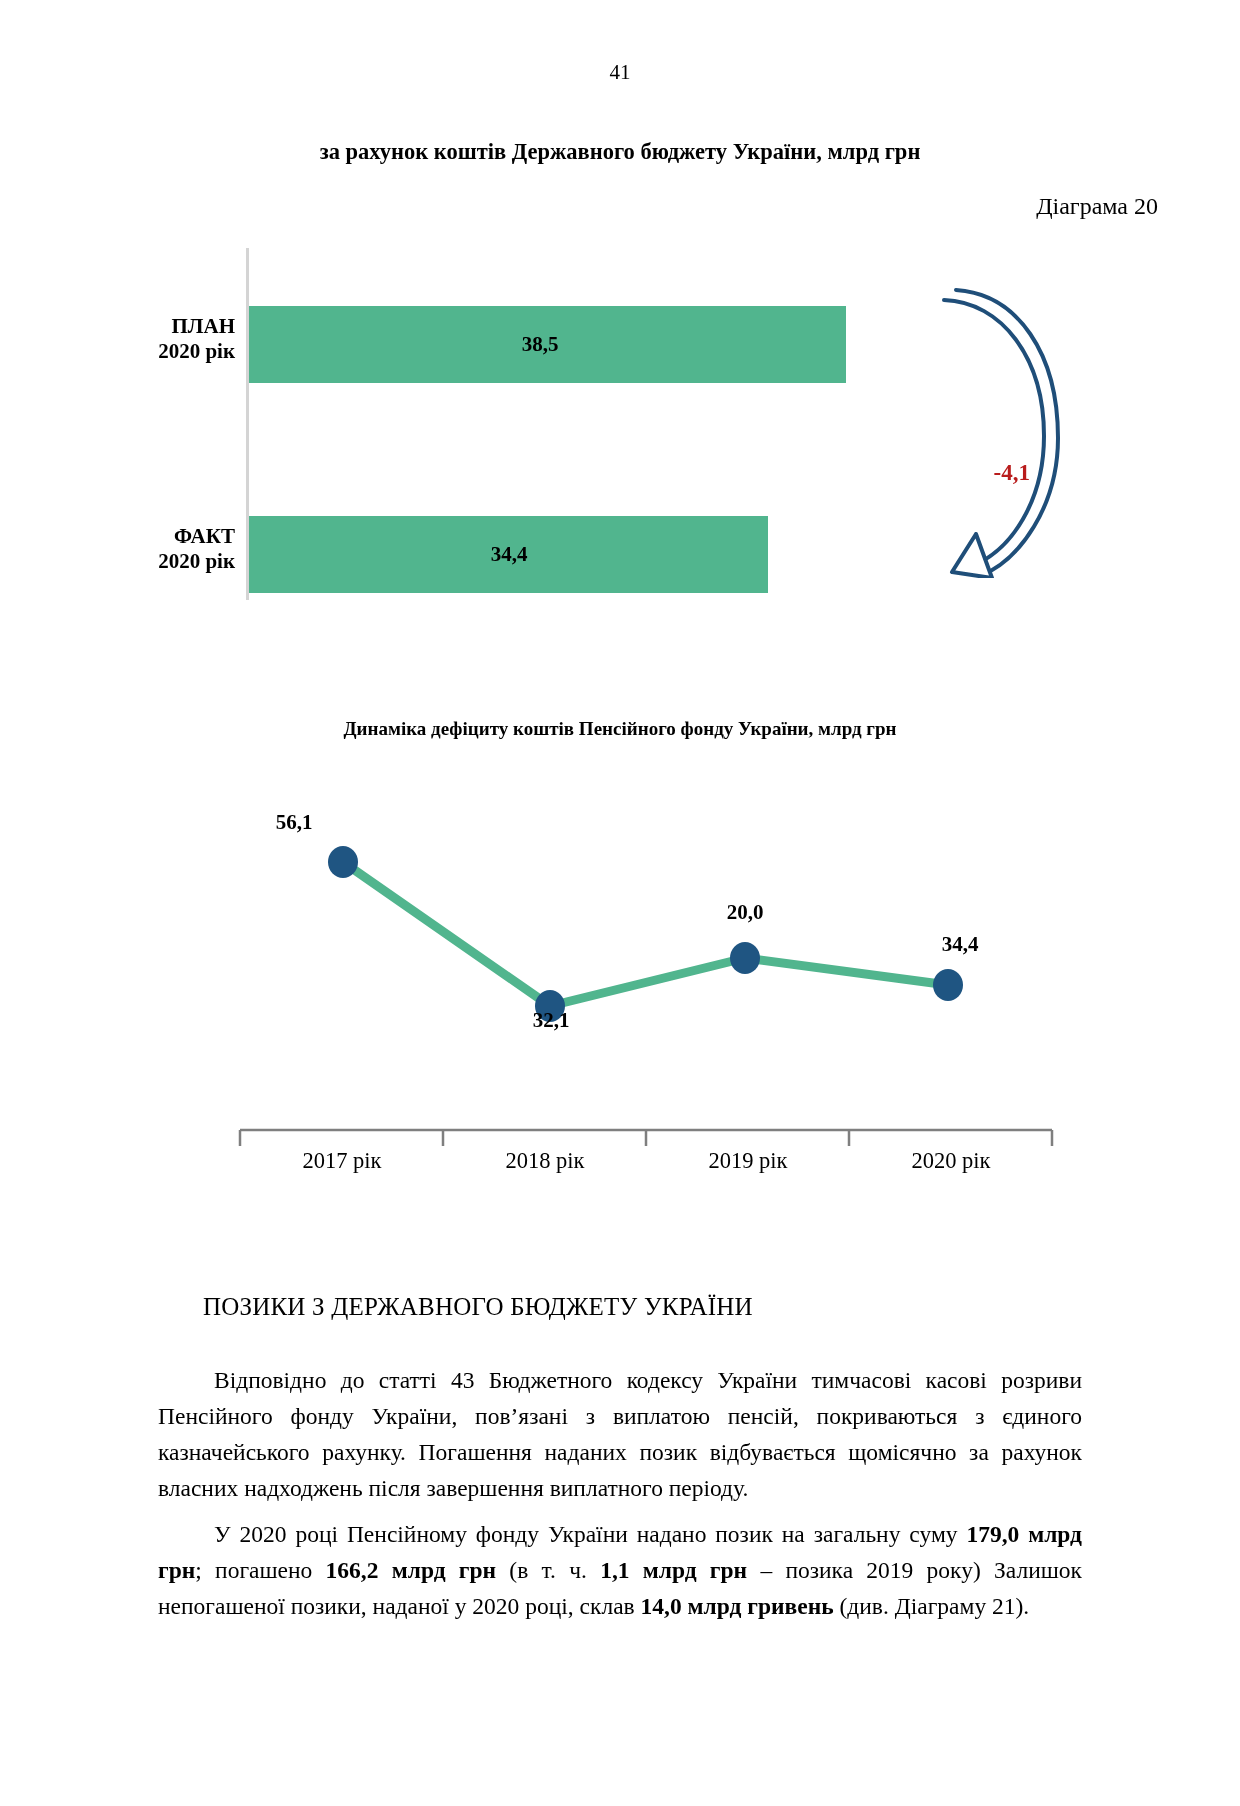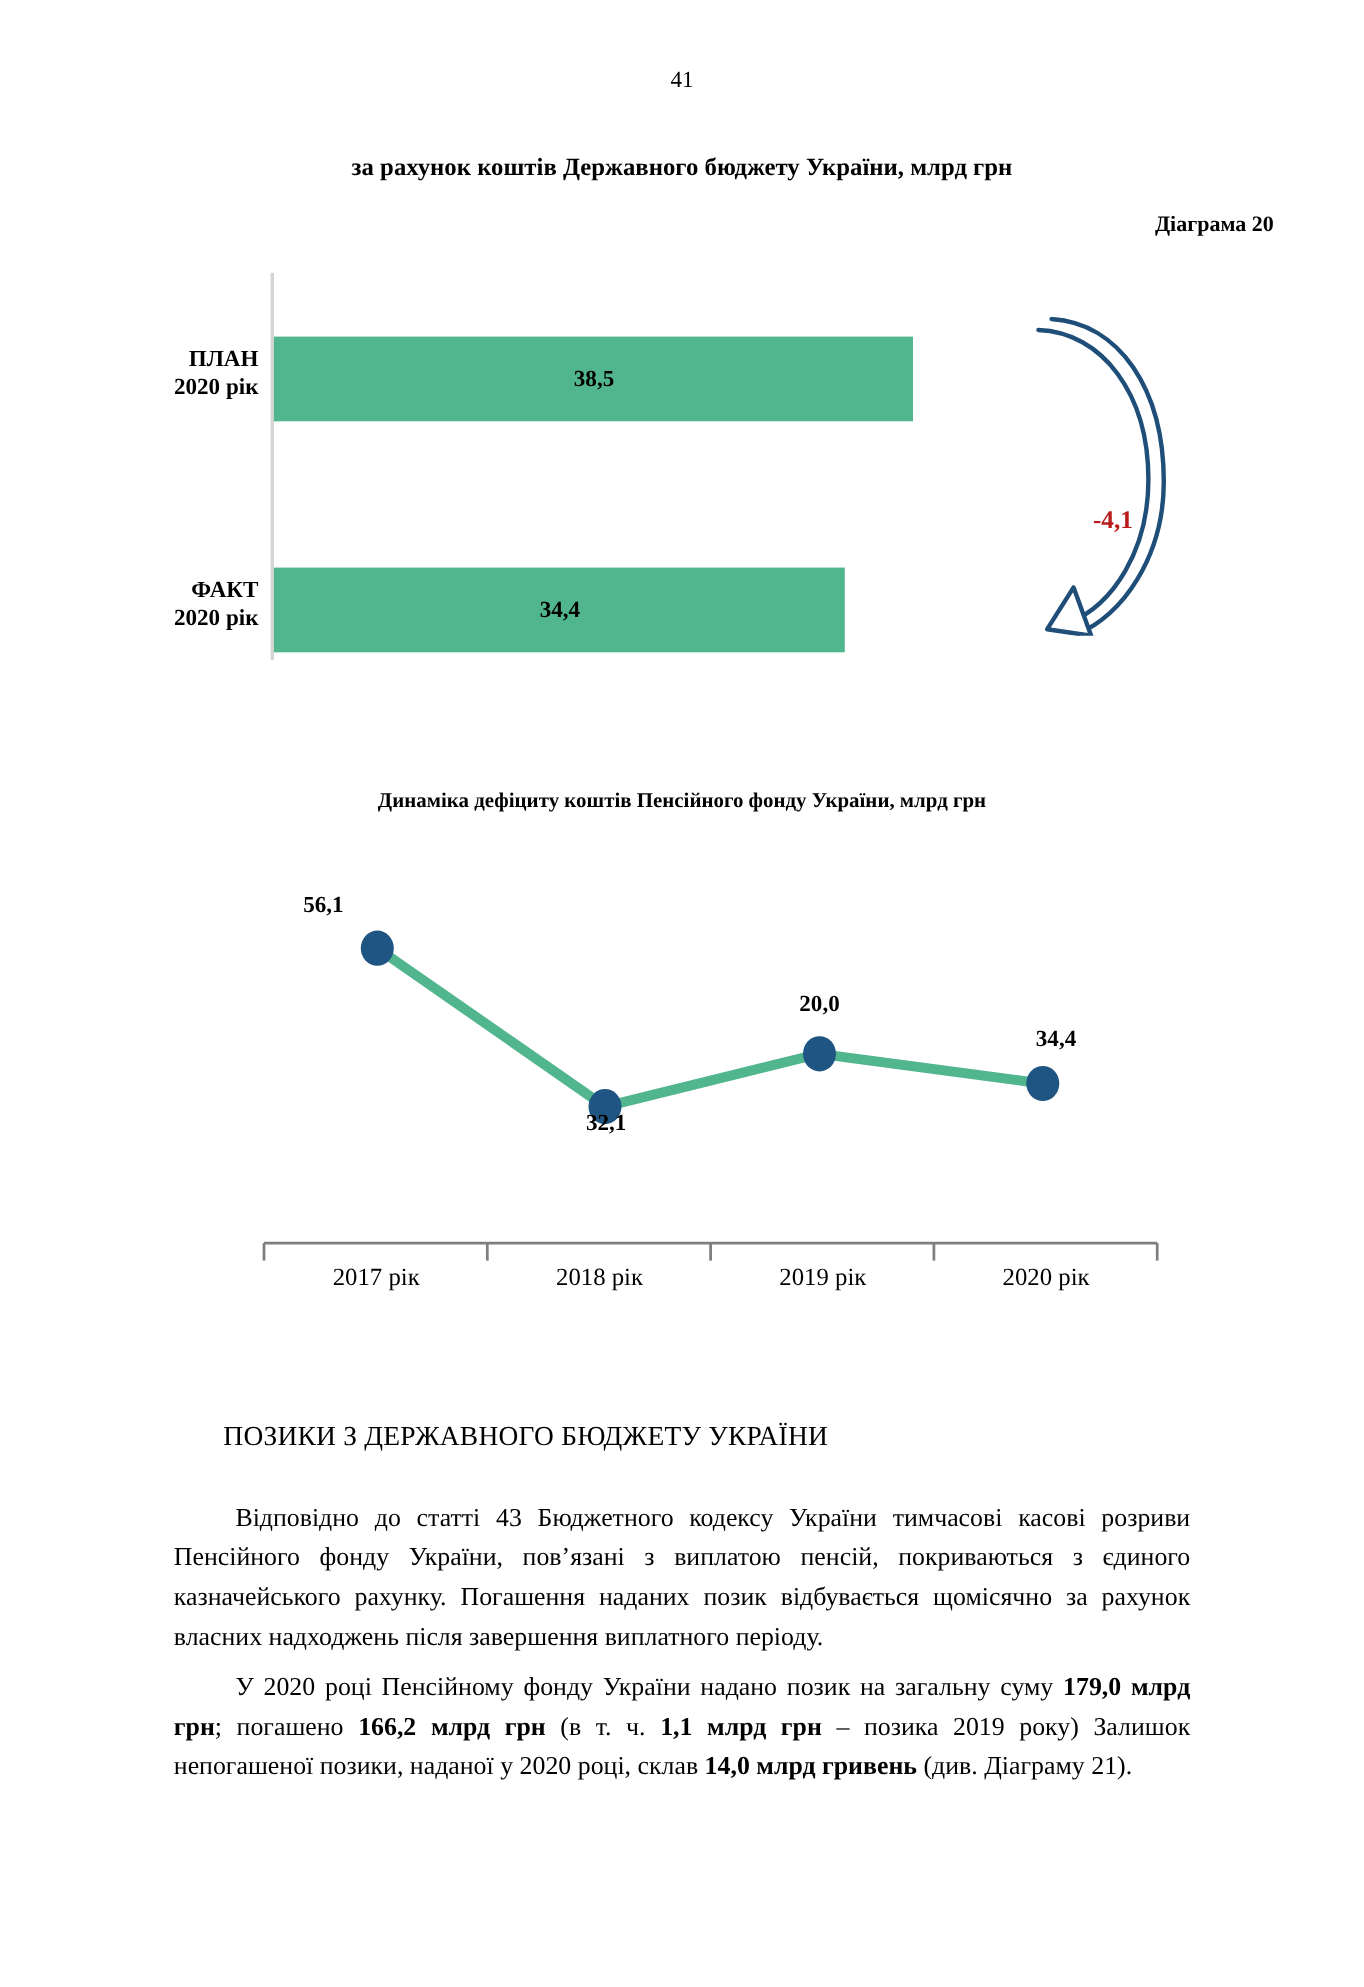--- a/index.html
+++ b/index.html
@@ -38,22 +38,22 @@
     line-height: 31px;
   }
   .chart1-title .line2 { display: block; }
 
   .diagram-caption {
     position: absolute;
     top: 193px;
     left: 0;
     width: 1158px;
     text-align: right;
-    font-weight: bold;
-    font-size: 20px;
+    font-weight: normal;
+    font-size: 24px;
   }
 
   
   .barchart {
     position: absolute;
     top: 248px;
     left: 0;
     width: 1044px;
     height: 360px;
   }
@@ -82,21 +82,21 @@
   .bar-row.fact .bar-label { top: 8px; }
   .bar-label .l2 { display: block; }
 
   .bar {
     position: absolute;
     left: 249px;
     height: 77px;
     top: 0;
     background: #51b58e;
   }
-  .bar.plan-bar { width: 581px; }
+  .bar.plan-bar { width: 581px; padding-left: 16px; }
   .bar.fact-bar { width: 519px; }
 
   .bar-value {
     position: absolute;
     top: 0;
     height: 77px;
     line-height: 77px;
     font-weight: bold;
     font-size: 21px;
     color: #000;

